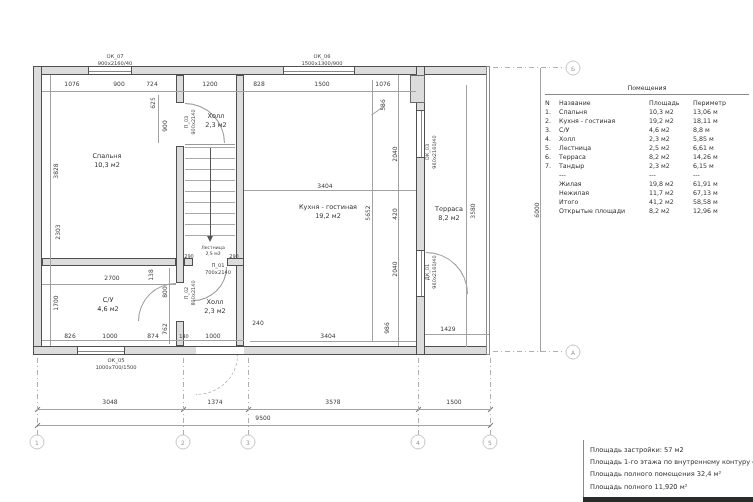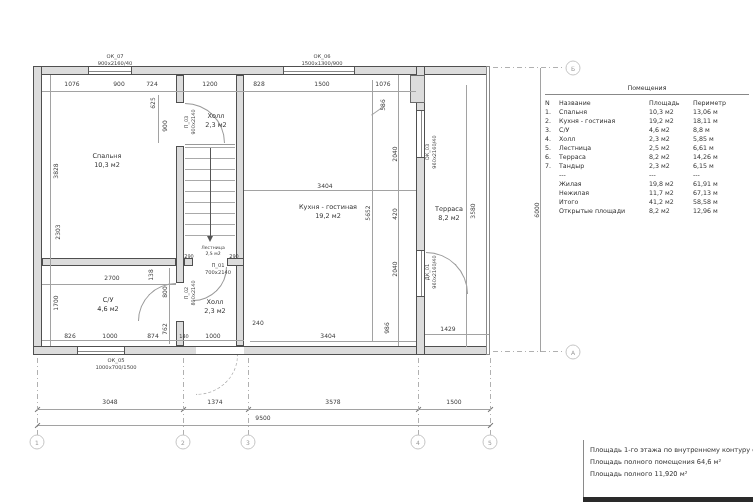--- a/index.html
+++ b/index.html
@@ -319,19 +319,20 @@
     <div class="trow">
       <span class="c-n"></span>
       <span class="c-name">Открытые площади</span>
       <span class="c-area">8,2 м2</span>
       <span class="c-per">12,96 м</span>
     </div>
   </div>
 
   <div id="notes-divider"></div>
   <div id="notes">
+    <div>Площадь застройки: 57 м2</div>
     <div>Площадь 1-го этажа по внутреннему контуру сте</div>
-    <div>Площадь полного помещения 64,6 м²</div>
+    <div>Площадь полного помещения 32,4 м²</div>
     <div>Площадь полного 11,920 м²</div>
   </div>
   <div id="notes-bar"></div>
 
 </div>
 
 </body></html>

